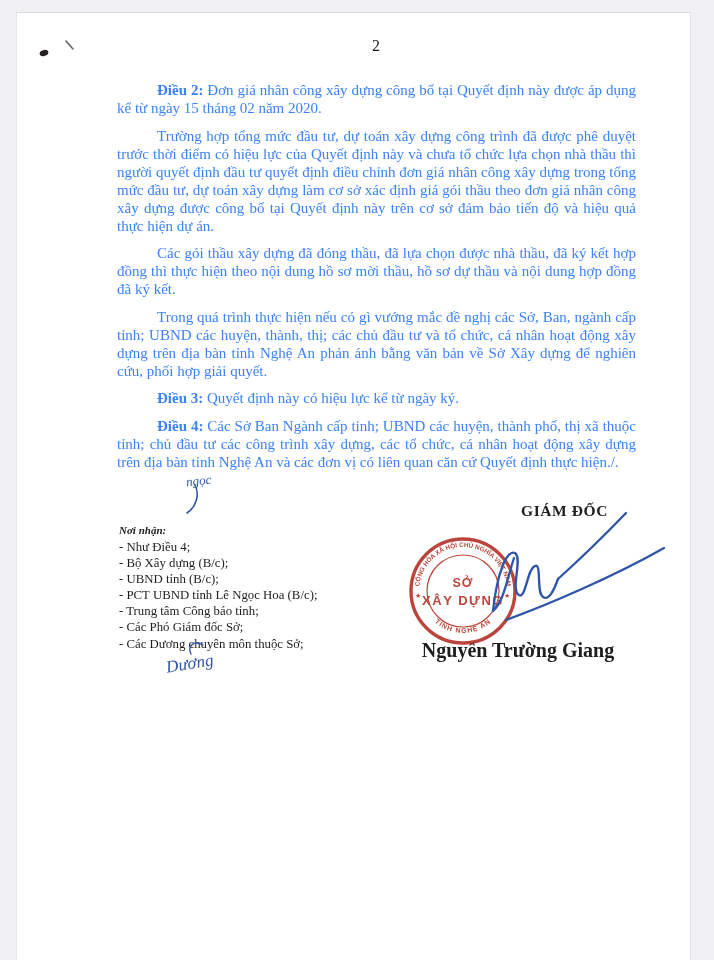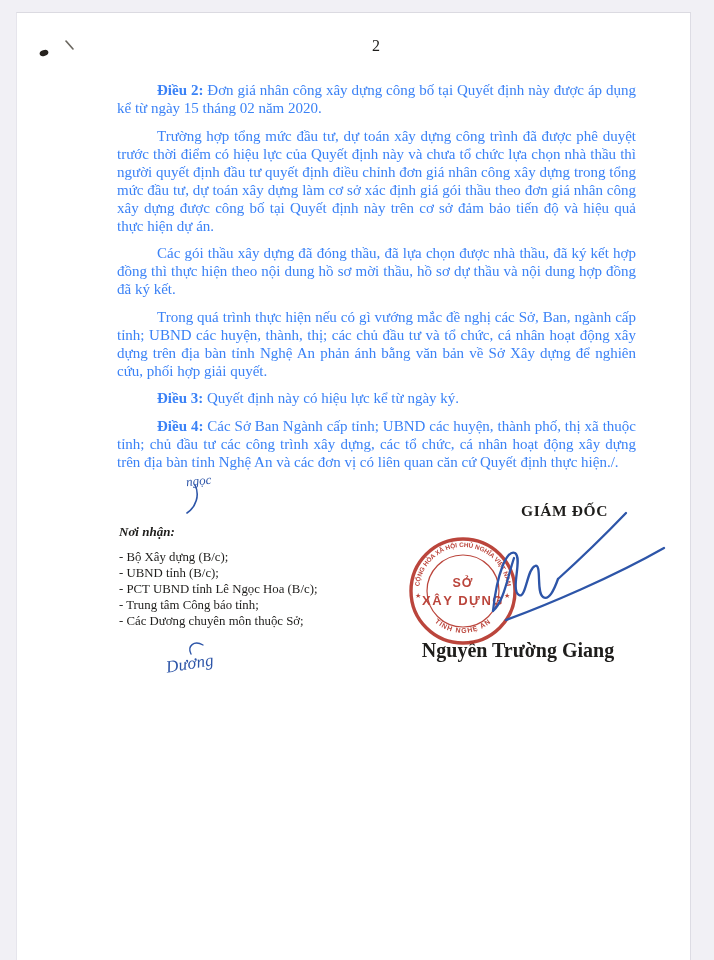--- a/index.html
+++ b/index.html
@@ -54,22 +54,22 @@
   }
   .recipients{
     position:absolute;
     left:102px;top:511px;
     width:260px;
     color:#1e1d1b;
   }
   .recipients-title{
     font-weight:bold;
     font-style:italic;
-    font-size:13px;
-    margin-bottom:9px;
+    font-size:11px;
+    margin-bottom:3px;
   }
   .recipient-item{
     font-size:12.8px;
     line-height:16.1px;
   }
   .signer-name{
     position:absolute;
     left:401px;top:626px;
     width:200px;
     text-align:center;
@@ -118,24 +118,26 @@
     <p class="para"><b>Điều 3:</b><span> Quyết định này có hiệu lực kể từ ngày ký.</span></p>
     <p class="para"><b>Điều 4:</b><span> Các Sở Ban Ngành cấp tỉnh; UBND các huyện, thành phố, thị xã thuộc tỉnh; chủ đầu tư các công trình xây dựng, các tổ chức, cá nhân hoạt động xây dựng trên địa bàn tỉnh Nghệ An và các đơn vị có liên quan căn cứ Quyết định thực hiện./.</span></p>
   </div>
 
   <div class="hand hand-ngoc">ngọc</div>
 
   <div class="director-title">GIÁM ĐỐC</div>
 
   <div class="recipients">
     <div class="recipients-title">Nơi nhận:</div>
+    <div class="recipient-item">- Như Điều 4;</div>
     <div class="recipient-item">- Bộ Xây dựng (B/c);</div>
     <div class="recipient-item">- UBND tỉnh (B/c);</div>
     <div class="recipient-item">- PCT UBND tỉnh Lê Ngọc Hoa (B/c);</div>
     <div class="recipient-item">- Trung tâm Công báo tỉnh;</div>
+    <div class="recipient-item">- Các Phó Giám đốc Sở;</div>
     <div class="recipient-item">- Các Dương chuyên môn thuộc Sở;</div>
   </div>
 
   <div class="signer-name">Nguyễn Trường Giang</div>
 
   <div class="hand hand-duong">Dương</div>
 
   <svg class="overlay" width="675" height="948" viewBox="0 0 675 948">
 
     <g>

